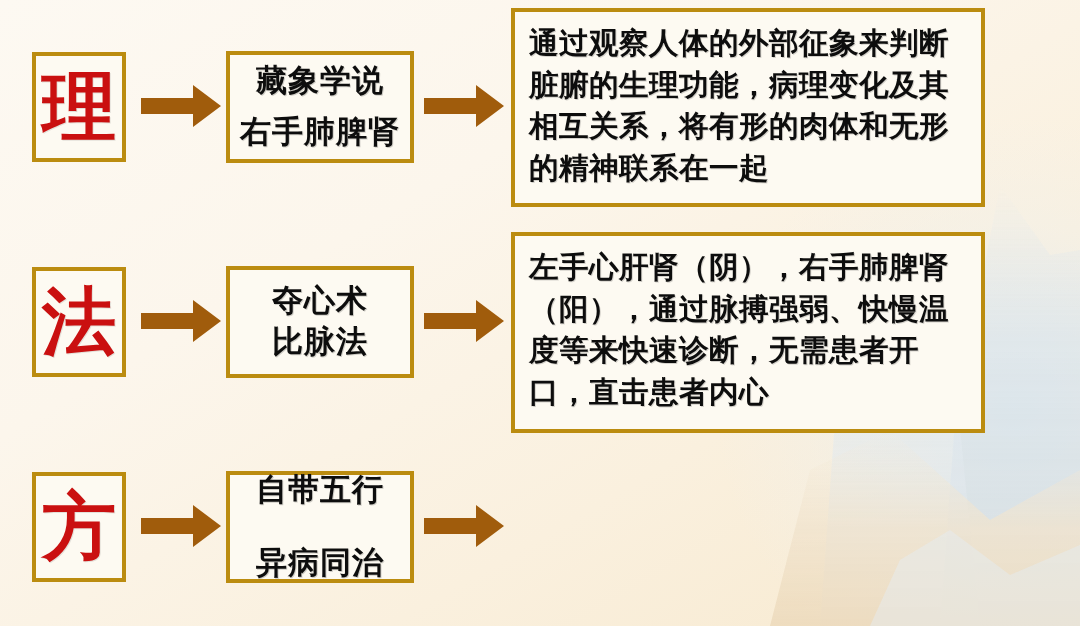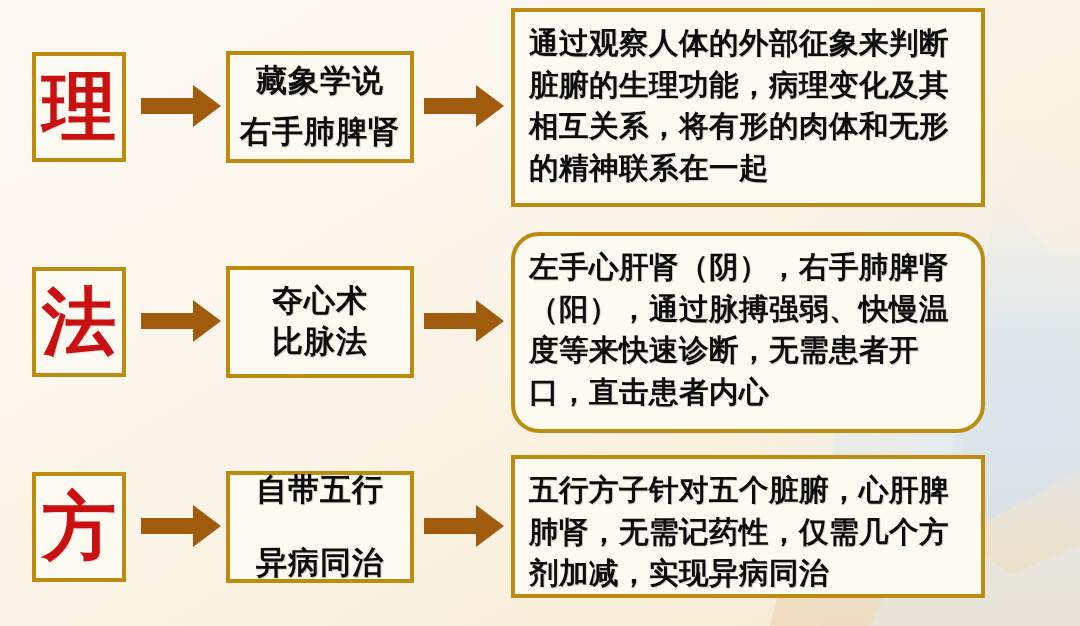--- a/index.html
+++ b/index.html
@@ -127,21 +127,21 @@
   
   #box-key-1   { top: 52px; }
   #box-key-2   { top: 52px; }
   #box-key-3   { top: 32px; }
 
   #box-concept-1 { top: 51px; gap: 10px; }
   #box-concept-2 { top: 51px; }
   #box-concept-3 { top: 31px; gap: 32px; }
 
   #box-desc-1 { top: 8px;  height: 199px; }
-  #box-desc-2 { top: 17px; height: 201px; border-radius: 28px; }
+  #box-desc-2 { top: 17px; height: 201px; }
   #box-desc-3 { top: 15px; height: 143px; }
 
   #arrow-1a { left: 141px; top: 82px; }
   #arrow-1b { left: 424px; top: 82px; }
   #arrow-2a { left: 141px; top: 82px; }
   #arrow-2b { left: 424px; top: 82px; }
   #arrow-3a { left: 141px; top: 62px; }
   #arrow-3b { left: 424px; top: 62px; }
 </style>
 </head>
@@ -246,18 +246,15 @@
       <span class="concept-line">自带五行</span>
       <span class="concept-line">异病同治</span>
     </div>
 
     <div class="arrow" id="arrow-3b">
       <svg viewBox="0 0 80 48">
           <path d="M0 16 L52 16 L52 3 L80 24 L52 45 L52 32 L0 32 Z" fill="#a05c0c"></path>
         </svg>
     </div>
 
-    <div class="gold-box desc-box" id="box-desc-3">
-      <span class="desc-text">五行方子针对五个脏腑，心肝脾肺肾，无需记药性，仅需几个方剂加减，实现异病同治</span>
-    </div>
   </div>
 
 </div>
 
 </body></html>

